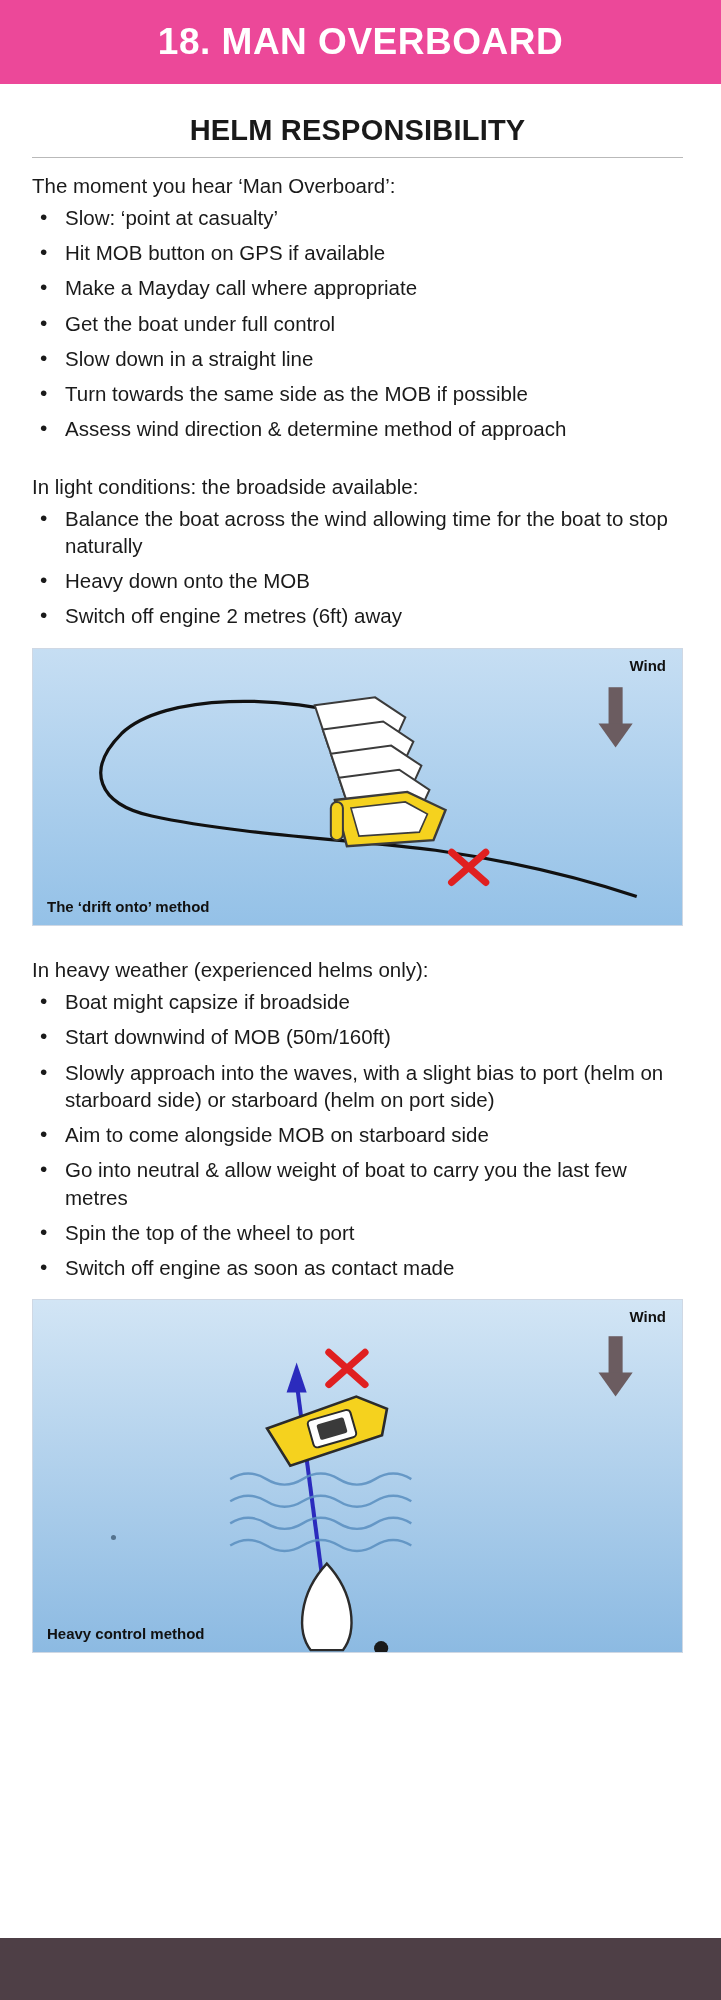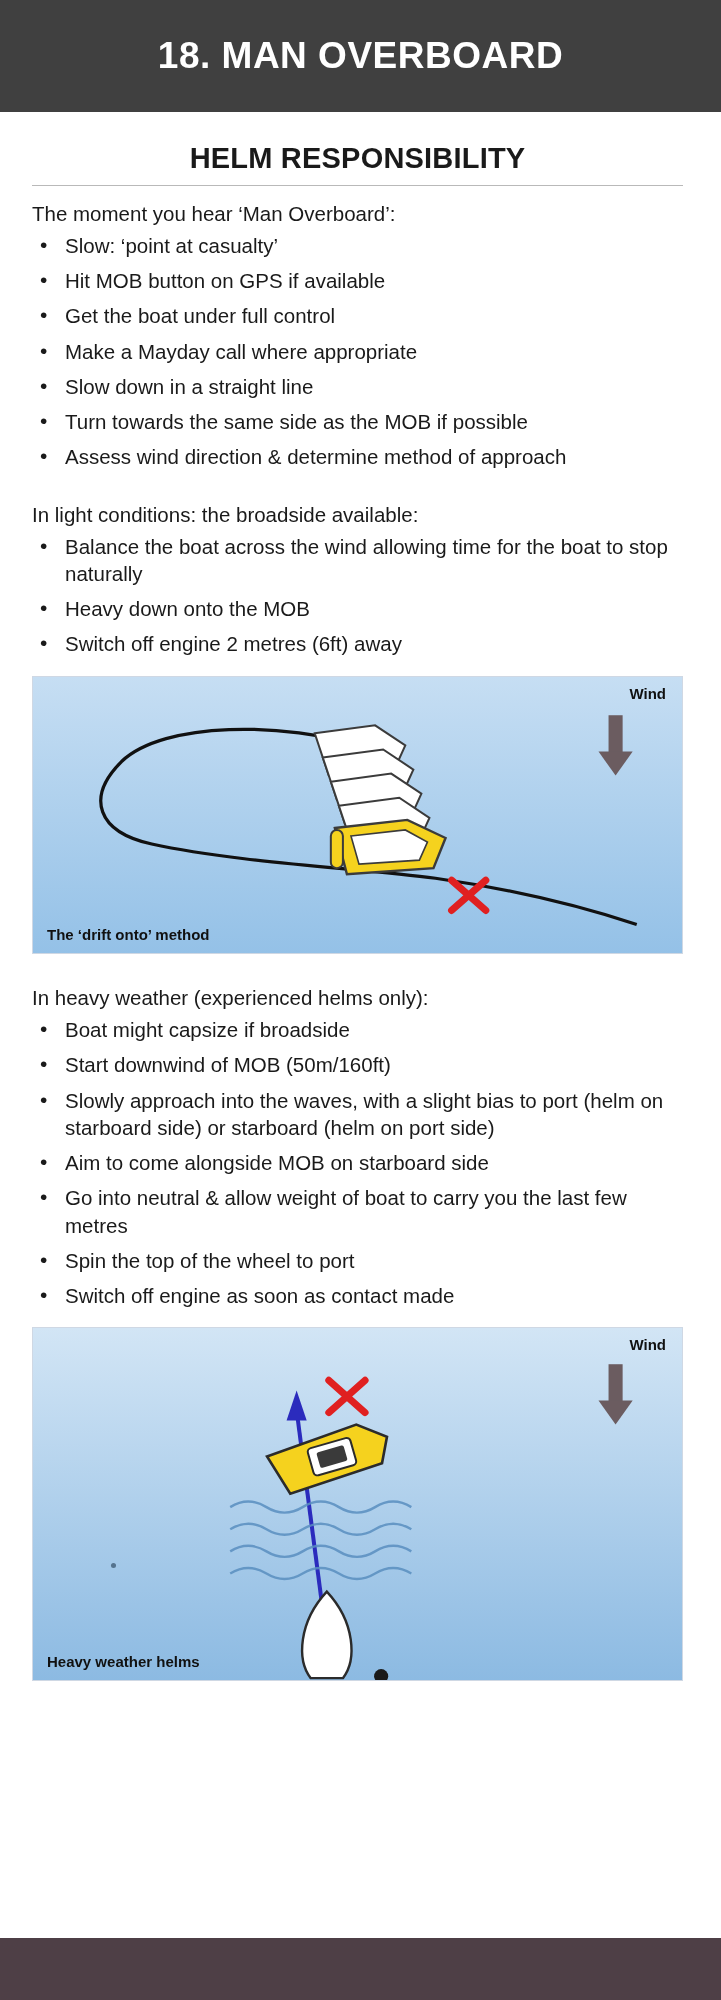--- a/index.html
+++ b/index.html
@@ -16,22 +16,22 @@
     width: 721px;
     min-height: 2000px;
     background: #ffffff;
     position: relative;
     display: flex;
     flex-direction: column;
   }
 
   
   .header-bar {
-    background: #404040;
-    height: 112px;
+    background: #ec4899;
+    height: 84px;
     display: flex;
     align-items: center;
     justify-content: center;
   }
   .header-title {
     color: #ffffff;
     font-size: 37px;
     font-weight: bold;
     letter-spacing: 0.5px;
     text-align: center;
@@ -130,22 +130,22 @@
 
   <div class="content">
 
     <div class="section-title">HELM RESPONSIBILITY</div>
     <hr class="rule">
 
     <p class="lead">The moment you hear ‘Man Overboard’:</p>
     <ul class="bullets">
       <li>Slow: ‘point at casualty’</li>
       <li>Hit MOB button on GPS if available</li>
+      <li>Make a Mayday call where appropriate</li>
       <li>Get the boat under full control</li>
-      <li>Make a Mayday call where appropriate</li>
       <li>Slow down in a straight line</li>
       <li>Turn towards the same side as the MOB if possible</li>
       <li>Assess wind direction &amp; determine method of approach</li>
     </ul>
 
     <p class="lead spaced-top">In light conditions: the broadside available:</p>
     <ul class="bullets">
       <li>Balance the boat across the wind allowing time for the boat to stop naturally</li>
       <li>Heavy down onto the MOB</li>
       <li>Switch off engine 2 metres (6ft) away</li>
@@ -240,19 +240,19 @@
         </g>
 
         <g>
           <path d="M292,262 C320,292 322,330 308,348 L276,348 C262,330 264,292 292,262 Z" fill="#ffffff" stroke="#2b2b2b" stroke-width="2.4"></path>
           <circle cx="346" cy="346" r="7" fill="#1a1a1a"></circle>
         </g>
 
         <circle cx="80" cy="236" r="2.5" fill="#55738e"></circle>
       </svg>
       <div class="fig-wind-label">Wind</div>
-      <div class="fig-caption">Heavy weather helms</div>
+      <div class="fig-caption">Heavy control method</div>
     </div>
 
   </div>
 
   <div class="footer-bar"></div>
 </div>
 
 </body></html>

